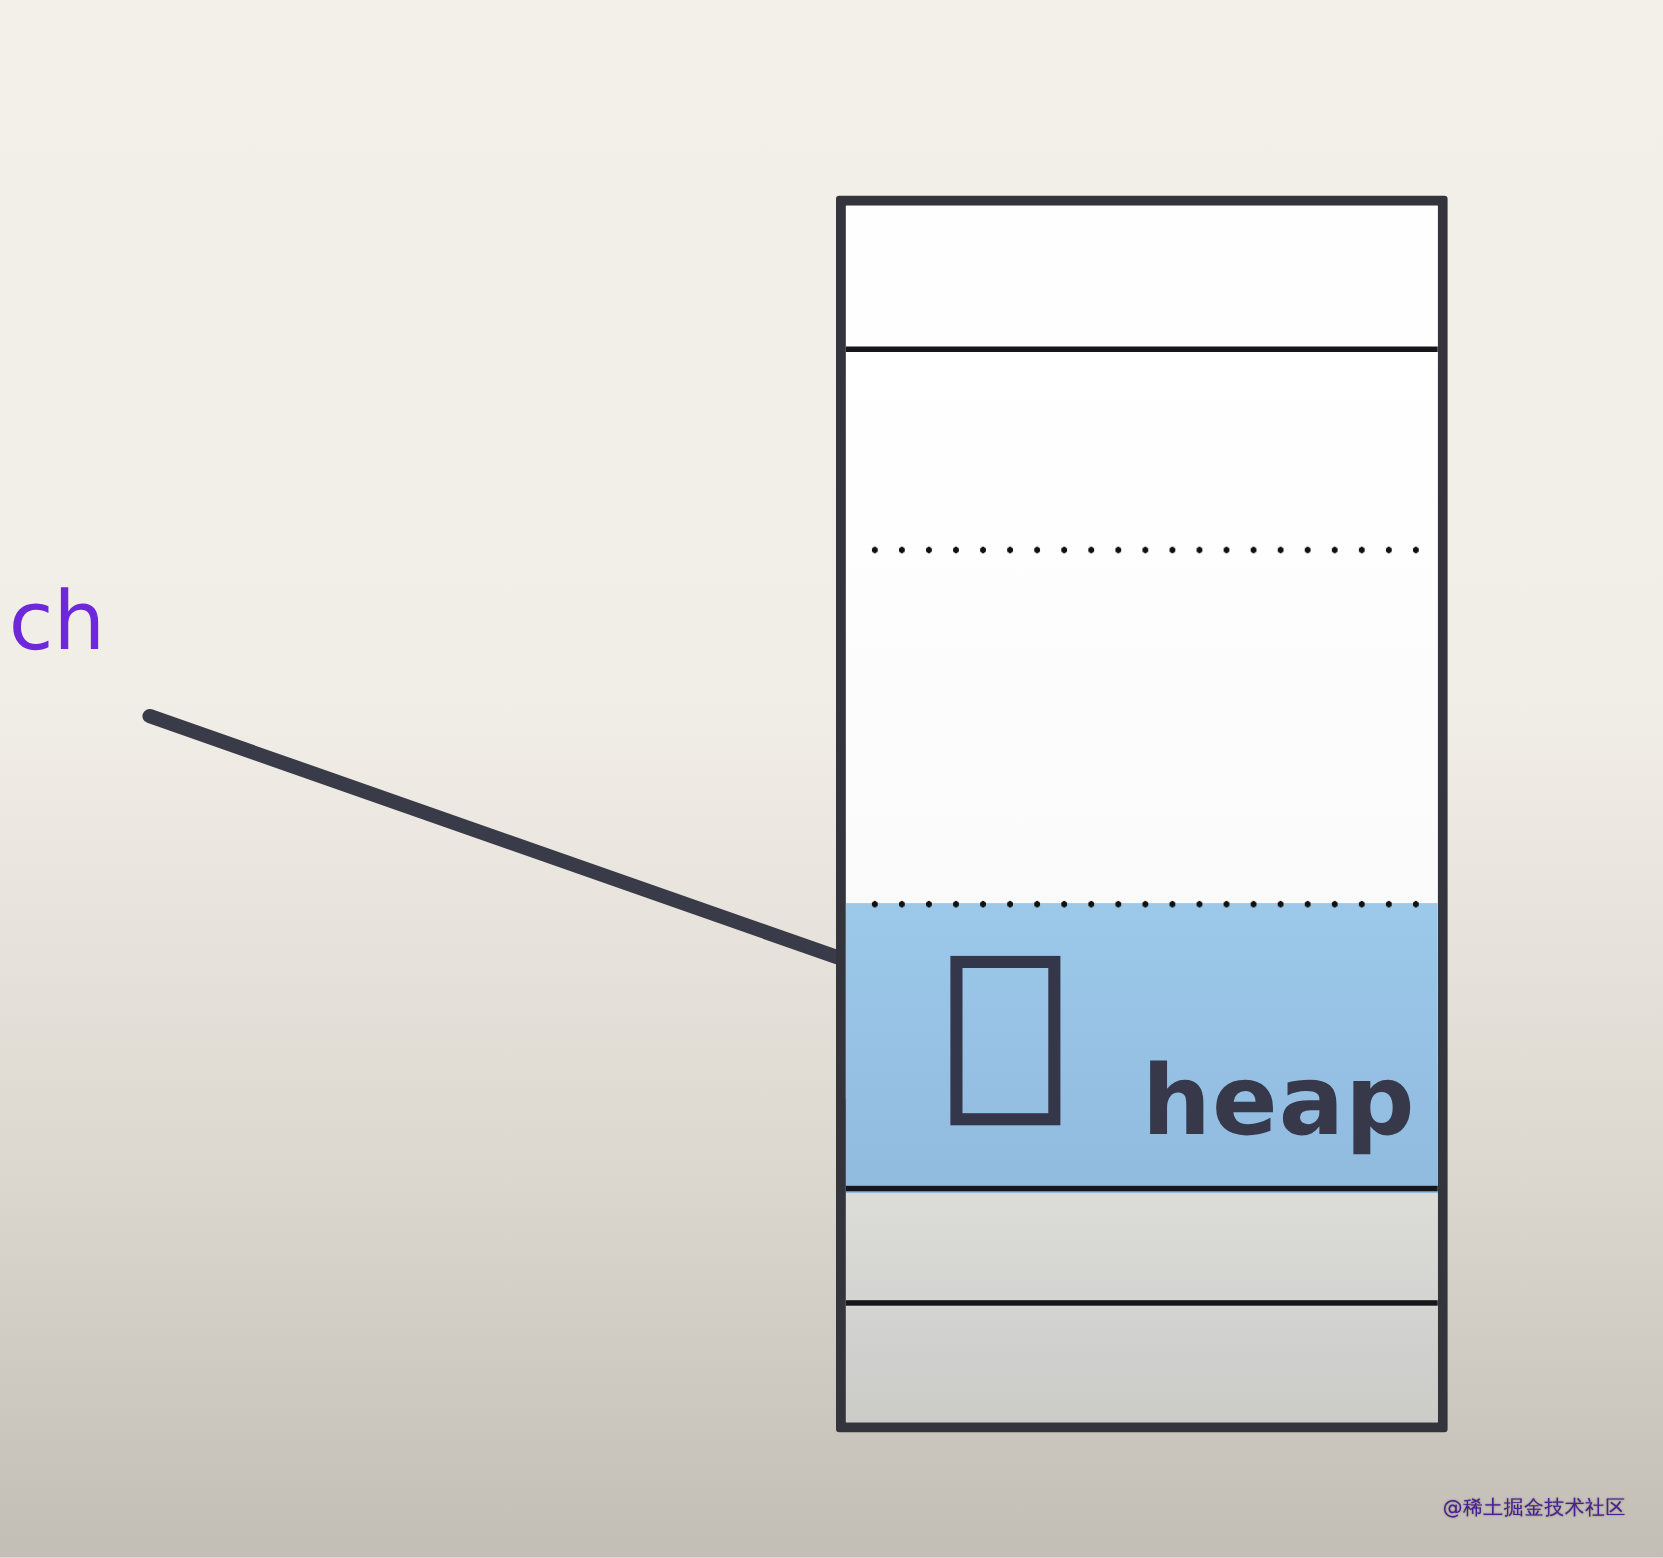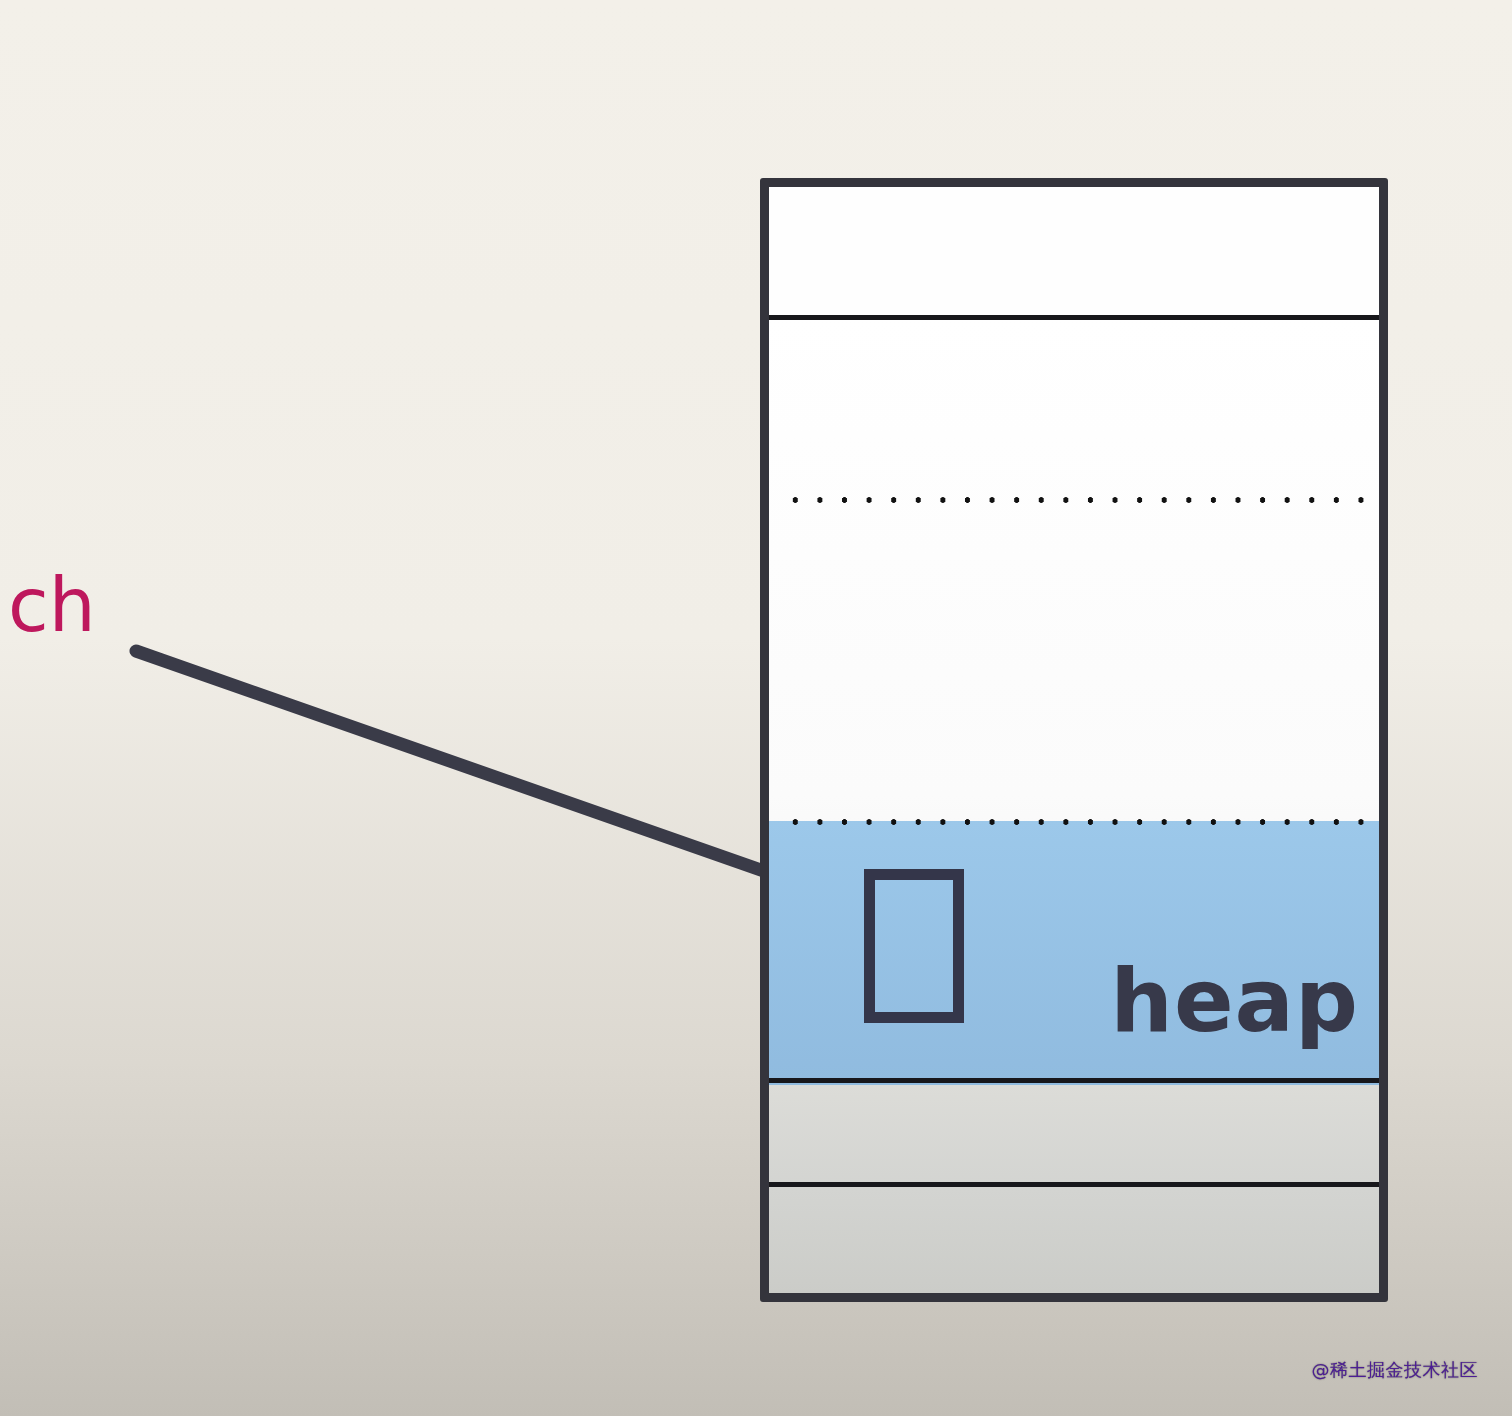--- a/index.html
+++ b/index.html
@@ -11,21 +11,21 @@
       height: 1416px;
       position: relative;
       overflow: hidden;
       font-family: "DejaVu Sans", sans-serif;
       background: linear-gradient(to bottom, #f3f0e9 0%, #f1eee7 45%, #dcd8d0 75%, #c2beb6 100%);
     }
     .memory {
       position: absolute;
       left: 760px;
       top: 178px;
-      width: 628px;
+      width: 556px;
       height: 1124px;
       box-sizing: border-box;
       border: 9px solid #34343c;
       border-radius: 3px;
       background: #ffffff;
     }
     .seg {
       position: absolute;
       left: 0;
       right: 0;
@@ -66,23 +66,23 @@
       left: 95px;
       top: 682px;
       width: 100px;
       height: 154px;
       box-sizing: border-box;
       border: 11px solid #34364a;
     }
     .ch-label {
       position: absolute;
       left: 8px;
-      top: 568px;
+      top: 528px;
       font-size: 74px;
-      color: #be185d;
+      color: #6d28d9;
       line-height: 1;
     }
     .arrow {
       position: absolute;
       left: 0;
       top: 0;
       width: 1512px;
       height: 1416px;
       pointer-events: none;
     }

